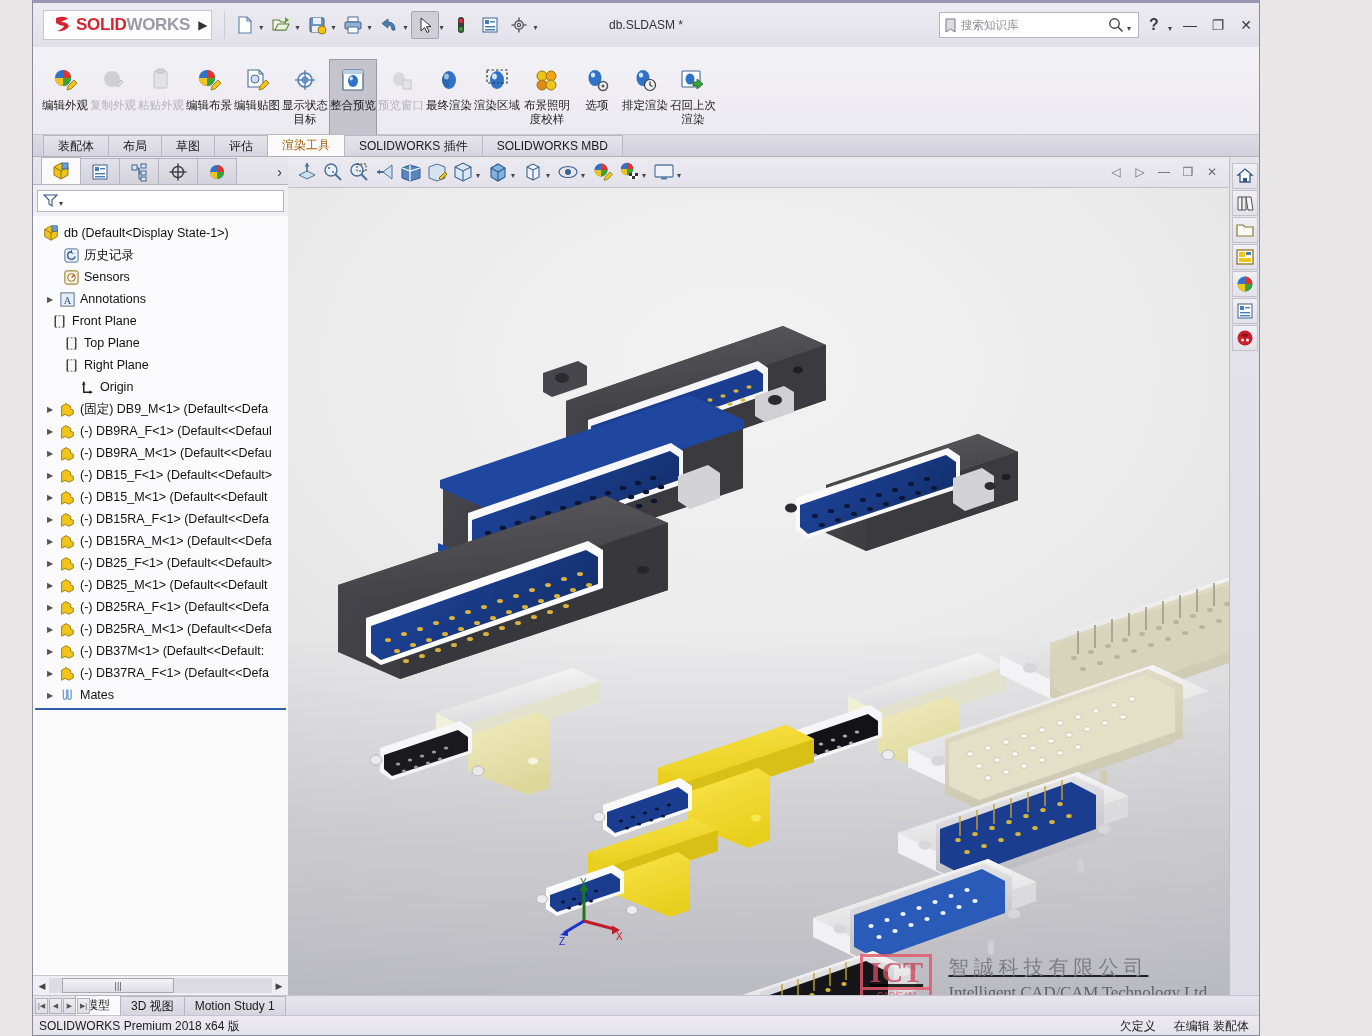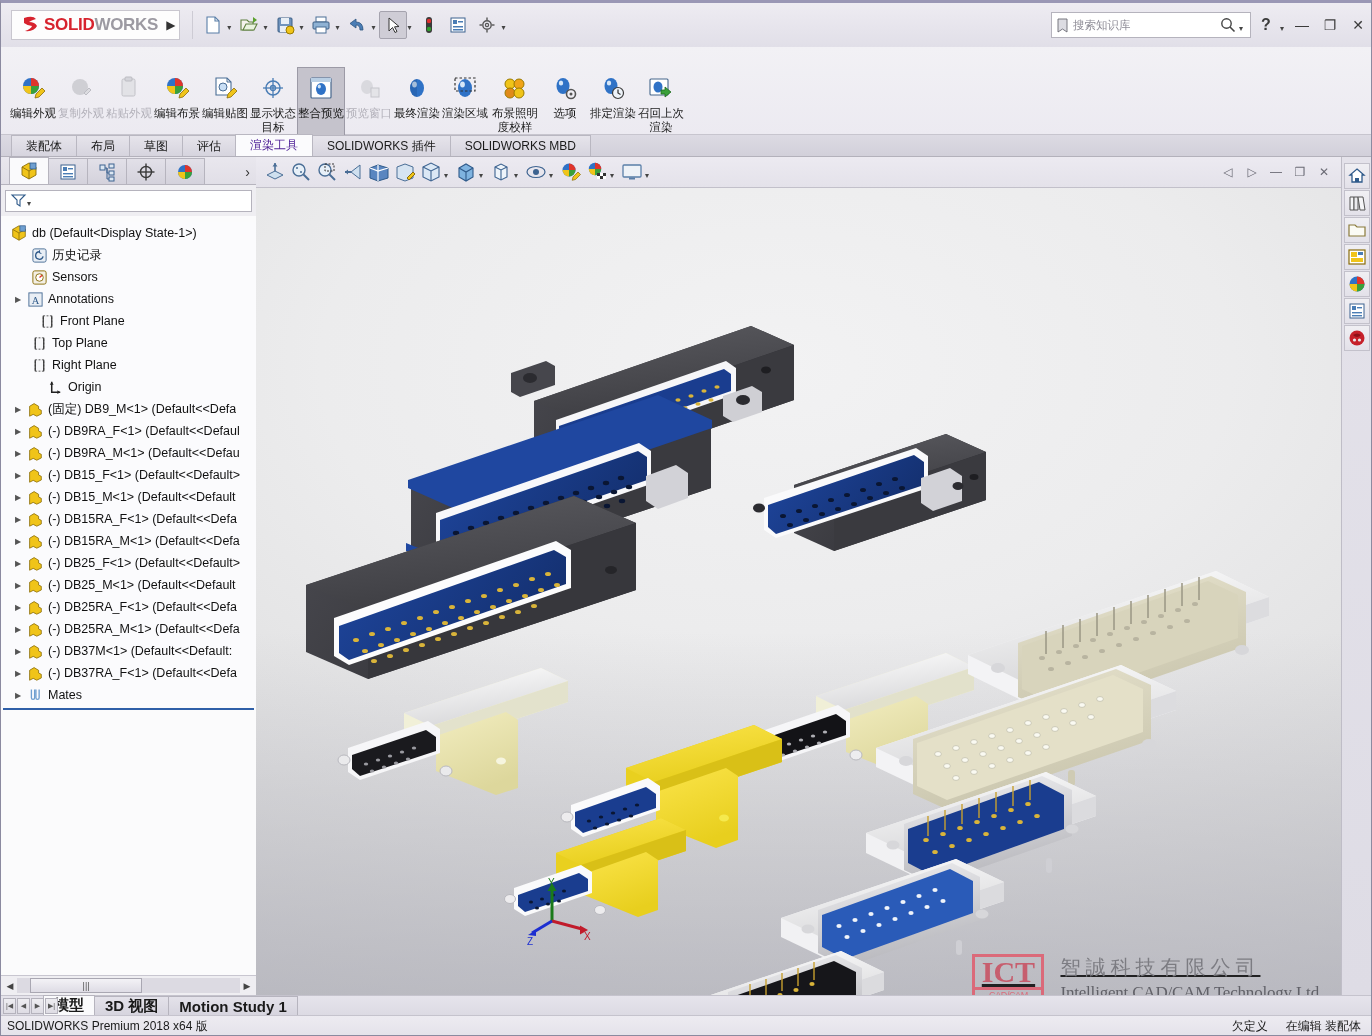--- a/index.html
+++ b/index.html
@@ -5,25 +5,26 @@
   * { box-sizing: border-box; margin: 0; padding: 0; }
   html, body {
     width: 1372px; height: 1036px;
     overflow: hidden;
     font-family: "Liberation Sans", "DejaVu Sans", sans-serif;
     font-size: 12px;
     background: #e8e6e6;
   }
   .app {
     position: relative;
-    width: 1372px; height: 1036px;
+    width: 1228px; height: 1036px;
     background: linear-gradient(to bottom, #e9e7ee 0%, #e4e2ea 100%);
     border: 1px solid #8b8aa0;
     border-top: 3px solid #9a97b5;
     overflow: hidden;
+    margin-left: 32px;
   }
 
   
   .titlebar {
     position: relative;
     height: 44px;
     display: flex;
     align-items: center;
     background: linear-gradient(to bottom,#eeecf2 0%, #e6e4ec 60%, #e1dfe8 100%);
     padding-left: 10px;
@@ -72,21 +73,21 @@
     width:26px; height:22px; display:flex;align-items:center;justify-content:center;
     font-size:14px; color:#3b3b3b;
   }
   .wbtn.help { font-size:16px; font-weight:bold; }
 
   
   .ribbon {
     height: 88px;
     background: linear-gradient(to bottom,#f2f1f5 0%, #eceaf1 100%);
     display:flex; align-items:flex-start;
-    padding: 20px 0 0 8px;
+    padding: 12px 0 0 8px;
     border-bottom:1px solid #c7c5ce;
   }
   .rb {
     width: 48px; min-height: 80px;
     display:flex; flex-direction:column; align-items:center;
     padding-top:6px;
     font-size:11.5px; line-height:14px; color:#1a1a1a;
     text-align:center;
     border:1px solid transparent;
   }
@@ -105,21 +106,21 @@
     border-bottom:1px solid #b3b1bb;
   }
   .ctab {
     height:21px; padding:0 14px;
     display:flex;align-items:center; justify-content:center;
     font-size:12px; color:#1a1a1a;
     background: linear-gradient(to bottom,#e6e4eb,#d6d4de);
     border:1px solid #b9b7c1; border-bottom:none;
     margin-right:-1px;
   }
-  .ctab.active { background:#fbfbfd; color:#4c1d95; height:22px; }
+  .ctab.active { background:#fbfbfd; color:#a16207; height:22px; }
 
   
   .main { display:flex; height: 838px; background:#e9e7ee; }
 
   
   .leftpanel { width: 255px; display:flex; flex-direction:column; background:#efeef2; }
   .tree-tabs {
     height:28px; display:flex; align-items:flex-end;
     padding-left:8px; border-bottom:1px solid #b6b4be;
     background: linear-gradient(to bottom,#e9e7ee,#e1dfe7);
@@ -213,23 +214,23 @@
     height:20px; display:flex; align-items:flex-end;
     background:linear-gradient(to bottom,#e6e4ec,#dcdae3);
     padding-left:42px; border-top:1px solid #c5c3cd;
     position:relative;
   }
   .navbtns { position:absolute; left:2px; bottom:1px; display:flex; gap:1px; }
   .navb { width:13px;height:16px; border:1px solid #b4b2bc; background:linear-gradient(to bottom,#eeedf1,#dedce4);
           display:flex;align-items:center;justify-content:center;font-size:7px;color:#555;}
   .btab {
     height:19px; padding:0 10px; display:flex;align-items:center;
-    font-size:15px; color:#1a1a1a;
+    font-size:12px; color:#1a1a1a;
     background:linear-gradient(to bottom,#e4e2ea,#d6d4de);
-    border:1px solid #b6b4be; border-bottom:none; margin-right:-1px;font-weight:bold;
+    border:1px solid #b6b4be; border-bottom:none; margin-right:-1px;
   }
   .btab.active { background:#fafafc; height:20px;}
   .statusbar {
     height:22px; display:flex; align-items:center;
     background:linear-gradient(to bottom,#edebf1,#e4e2ea);
     border-top:1px solid #c5c3cd; padding-left:6px;
     font-size:12px; color:#1a1a1a;
     position:relative;
   }
   .status-right { position:absolute; right:10px; display:flex; gap:18px; color:#1a1a1a;}
@@ -324,20 +325,21 @@
               <line x1="10" y1="2.5" x2="10" y2="5"></line>
               <line x1="10" y1="15" x2="10" y2="17.5"></line>
               <line x1="2.5" y1="10" x2="5" y2="10"></line>
               <line x1="15" y1="10" x2="17.5" y2="10"></line>
             </g>
           </svg>
       </div>
       <span class="caret">▾</span>
     </div>
 
+    <div class="doc-title">db.SLDASM *</div>
 
     <div class="tb-right">
       <div class="searchbox">
         <span>
           <svg width="13" height="15" viewBox="0 0 13 15">
               <path d="M2 1h9v13l-4.5-3L2 14z" fill="#dcdce2" stroke="#6b6b75" stroke-width="0.9"></path>
             </svg>
         </span>
         <span class="ph">搜索知识库</span>
         <span>
@@ -627,21 +629,21 @@
             <span class="exp">▶</span>
             <span class="ti">
                 <svg width="17" height="17" viewBox="0 0 18 18">
                   <rect x="2" y="2" width="14" height="14" fill="#e9eef4" stroke="#4a6e96"></rect>
                   <text x="9" y="13.5" font-size="11" text-anchor="middle" fill="#2f5a8a" font-family="Liberation Serif, serif">A</text>
                 </svg>
               </span>
             <span class="tx">Annotations</span>
           </div>
 
-          <div class="trow" style="padding-left:36px">
+          <div class="trow" style="padding-left:16px">
             <span class="ti">
                 <svg width="17" height="17" viewBox="0 0 18 18">
                   <rect x="4.5" y="3" width="9" height="12" fill="#f7f7f9" stroke="#555" stroke-dasharray="2 1.5"></rect>
                   <line x1="4.5" y1="3" x2="4.5" y2="15" stroke="#333" stroke-width="1.3"></line>
                   <line x1="13.5" y1="3" x2="13.5" y2="15" stroke="#333" stroke-width="1.3"></line>
                 </svg>
               </span>
             <span class="tx">Front Plane</span>
           </div>
 

